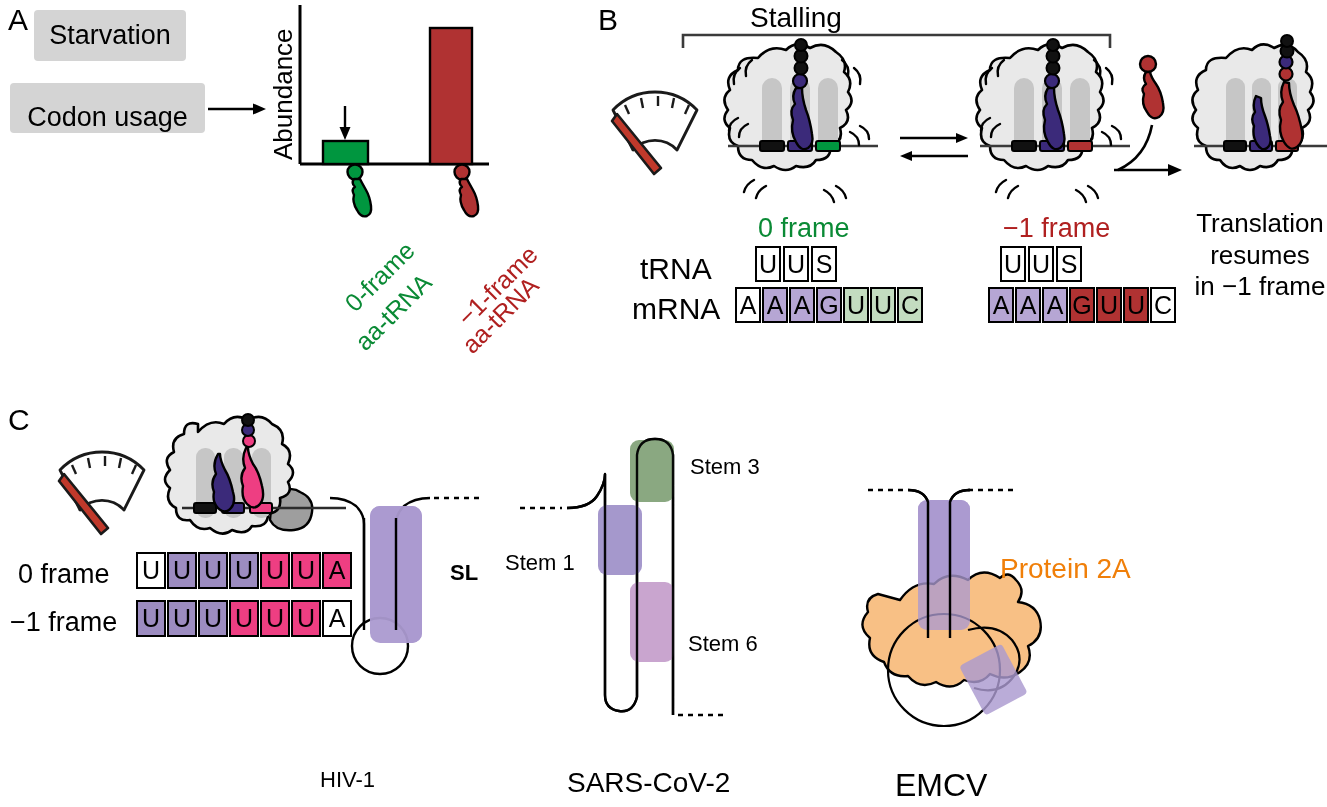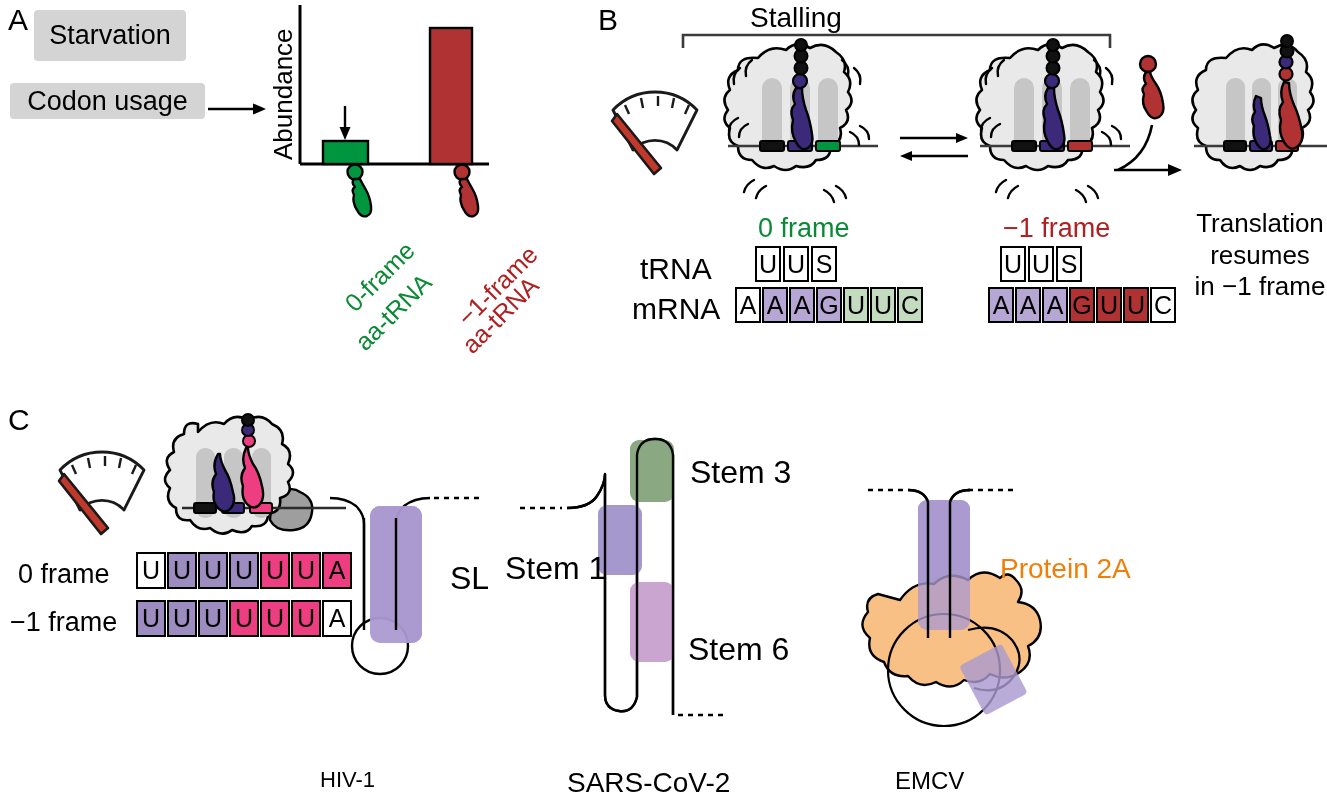--- a/index.html
+++ b/index.html
@@ -6,36 +6,36 @@
   body{width:1327px;height:807px;font-family:"Liberation Sans",sans-serif;color:#000;}
   #fig{position:relative;width:1327px;height:807px;overflow:hidden;background:#fff;}
   .abs{position:absolute;}
   .panel-letter{font-size:30px;line-height:1;color:#000;}
   .grey-box{background:#d4d4d4;border-radius:4px;display:flex;align-items:center;justify-content:center;font-size:27px;color:#000;}
   .ylab{font-size:26px;transform-origin:left top;white-space:nowrap;}
   .tickbox{border:2.5px solid #000;display:flex;align-items:center;justify-content:center;font-size:25px;box-sizing:border-box;background:#fff;}
   .rowlab{font-size:30px;white-space:nowrap;}
   .frame-lab{font-size:27px;white-space:nowrap;}
   .diag-lab{font-size:25px;white-space:nowrap;transform-origin:left top;}
-  .stemlab{font-size:32px;white-space:nowrap;}
+  .stemlab{font-size:22px;white-space:nowrap;}
   .vlab{font-size:27px;white-space:nowrap;}
   .multiline{font-size:26px;line-height:1.22;text-align:center;}
   svg{display:block;overflow:visible;}
 </style>
 </head>
 <body>
 
 <div id="fig">
 
   <div class="abs panel-letter" style="left:8px;top:5px;">A</div>
 
   <div class="abs grey-box" style="left:34px;top:10px;width:152px;height:51px;">
     <span>Starvation</span>
   </div>
-  <div class="abs grey-box" style="left:10px;top:83px;width:195px;height:36px;">
+  <div class="abs grey-box" style="left:10px;top:83px;width:195px;height:50px;align-items:flex-end;">
     <span>Codon usage</span>
   </div>
 
   <svg class="abs" style="left:208px;top:95px;" width="60" height="28">
     <line x1="0" y1="14" x2="48" y2="14" stroke="#000" stroke-width="2.6"></line>
     <polygon points="58,14 45,8.4 45,19.6" fill="#000"></polygon>
   </svg>
 
   <svg class="abs" style="left:240px;top:0px;" width="280" height="175">
 
@@ -263,21 +263,21 @@
 
   <svg class="abs" style="left:330px;top:478px;" width="190" height="200">
     <rect x="40" y="28" width="52" height="137" rx="10" fill="#ab9ad0"></rect>
     <path d="M0 20 q16 0 26 8 q8 8 8 18 L34 150" fill="none" stroke="#000" stroke-width="2.4"></path>
     <path d="M100 20 q-16 0 -26 8 q-8 8 -8 18 L66 150" fill="none" stroke="#000" stroke-width="2.4"></path>
     <circle cx="50" cy="168" r="28" fill="#fff" stroke="#000" stroke-width="2.4"></circle>
     <rect x="40" y="28" width="52" height="137" rx="10" fill="#ab9ad0" opacity="0.95"></rect>
     <path d="M34 40 L34 152 M66 40 L66 152" stroke="#000" stroke-width="2.4" fill="none"></path>
     <line x1="104" y1="20" x2="152" y2="20" stroke="#000" stroke-width="2.4" stroke-dasharray="5,5"></line>
   </svg>
-  <div class="abs stemlab" style="left:450px;top:560px;">SL</div>
+  <div class="abs stemlab" style="left:450px;top:560px;font-weight:bold;">SL</div>
 
   <svg class="abs" style="left:520px;top:410px;" width="330" height="320">
 
     <path d="M47 98 q22 0 30 -12 q8 -12 8 -22 L85 285 q0 14 14 16 q14 2 18 -14 L117 45
              q2 -16 18 -16 q16 0 18 16 L153 305" fill="none" stroke="#000" stroke-width="2.4" stroke-linejoin="round"></path>
 
     <line x1="0" y1="98" x2="42" y2="98" stroke="#000" stroke-width="2.4" stroke-dasharray="5,5"></line>
     <line x1="158" y1="305" x2="205" y2="305" stroke="#000" stroke-width="2.4" stroke-dasharray="5,5"></line>
 
     <rect x="110" y="30" width="44" height="62" rx="9" fill="#8aa881"></rect>
@@ -315,15 +315,15 @@
     <path d="M110 20 q-16 0 -20 12 L90 168" fill="none" stroke="#000" stroke-width="2.4"></path>
 
     <g transform="rotate(-28 140 205)">
       <rect x="108" y="178" width="48" height="56" rx="4" fill="#ab9ad0" opacity="0.82"></rect>
     </g>
   </svg>
   <div class="abs stemlab" style="left:1000px;top:553px;color:#f07f09;font-size:28px;">Protein 2A</div>
 
   <div class="abs vlab" style="left:320px;top:767px;font-size:22px;">HIV-1</div>
   <div class="abs vlab" style="left:567px;top:767px;font-size:28px;">SARS-CoV-2</div>
-  <div class="abs vlab" style="left:895px;top:767px;font-size:24px;">EMCV</div>
+  <div class="abs vlab" style="left:895px;top:767px;font-size:32px;">EMCV</div>
 
 </div>
 
 </body></html>

